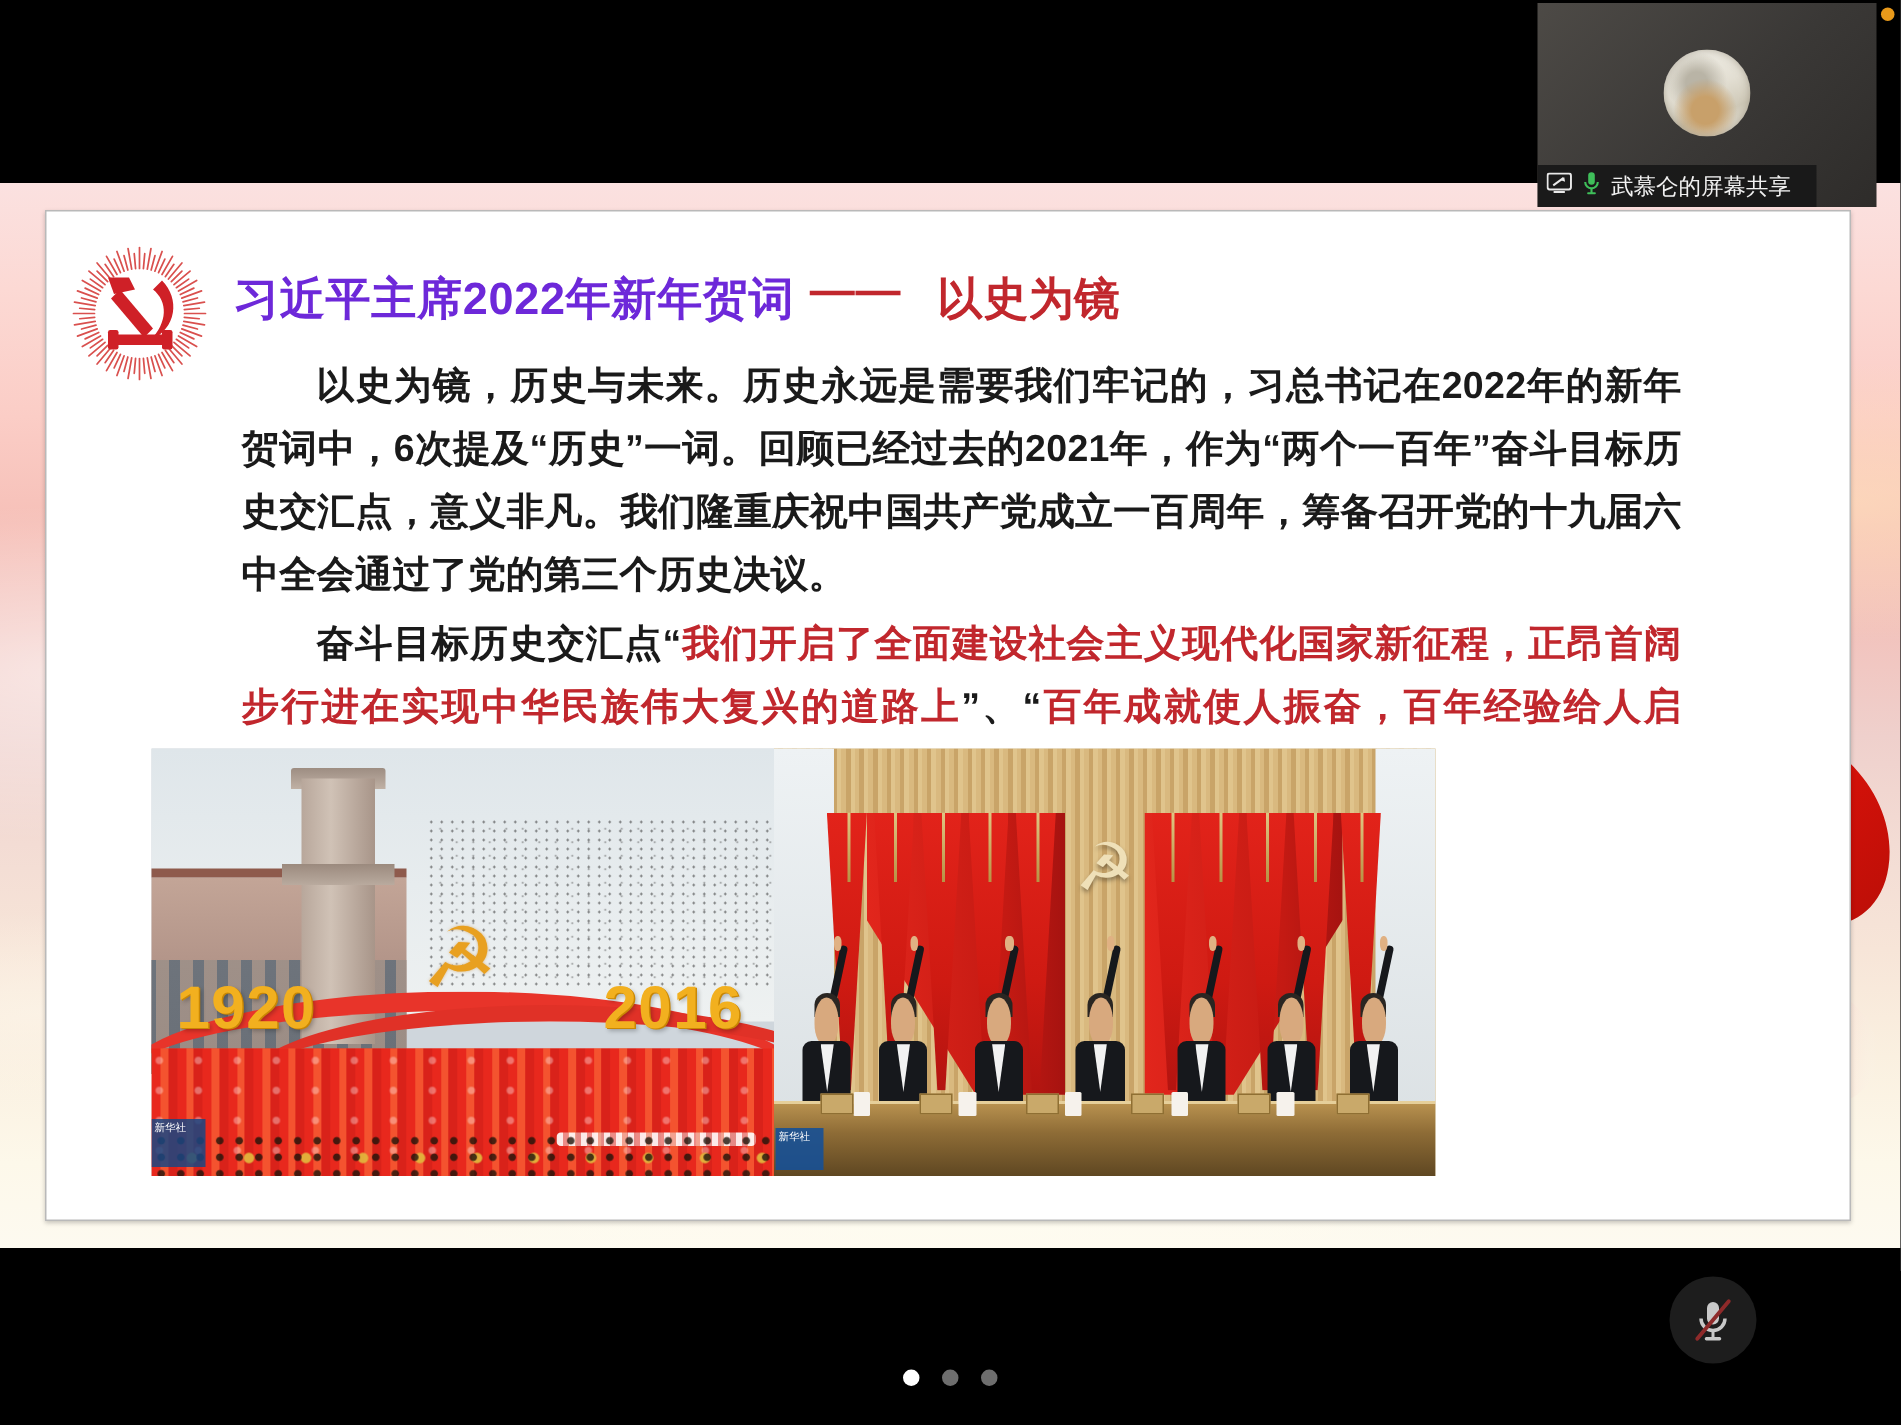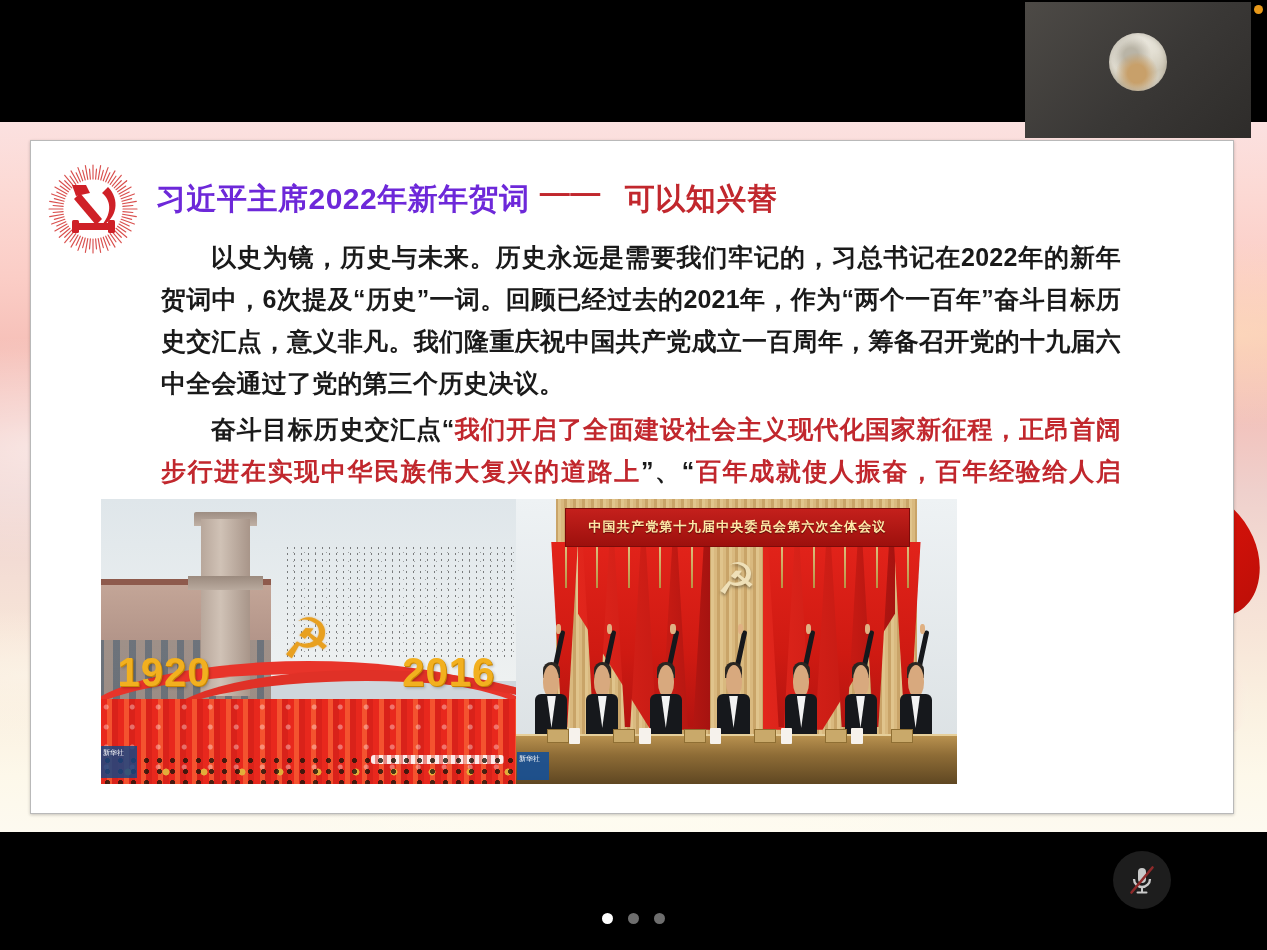--- a/index.html
+++ b/index.html
@@ -571,21 +571,21 @@
               <path d="M64 24 C76 36, 74 56, 56 64 C68 52, 68 38, 58 30 Z"></path>
 
               <path d="M32 60 L68 60 L68 67 L32 67 Z"></path>
               <rect x="28" y="57" width="7" height="13" rx="1.5"></rect>
               <rect x="64" y="57" width="7" height="13" rx="1.5"></rect>
             </g>
           </svg>
         </div>
 
         <div id="slide-title">
-          <span class="t-main">习近平主席2022年新年贺词</span><span class="t-dash">——</span><span class="t-sub">可以知兴替</span>
+          <span class="t-main">习近平主席2022年新年贺词</span><span class="t-dash">——</span><span class="t-sub">以史为镜</span>
         </div>
       </div>
 
       <div id="slide-body">
         <p>
           <span>以史为镜，历史与未来。历史永远是需要我们牢记的，习总书记在2022年的新年贺词中，6次提及“历史”一词。回顾已经过去的2021年，作为“两个一百年”奋斗目标历史交汇点，意义非凡。我们隆重庆祝中国共产党成立一百周年，筹备召开党的十九届六中全会通过了党的第三个历史决议。</span>
         </p>
         <p>
           <span>奋斗目标历史交汇点“</span><span class="hl">我们开启了全面建设社会主义现代化国家新征程，正昂首阔步行进在实现中华民族伟大复兴的道路上</span><span>”、“</span><span class="hl">百年成就使人振奋，百年经验给人启迪</span><span>”。</span>
         </p>
@@ -650,21 +650,20 @@
             <div class="pl-flag" style="left:84%">
                 <div class="pl-pole" style="left:50%"></div>
               </div>
             <div class="pl-flag" style="left:92.5%">
                 <div class="pl-pole" style="left:50%"></div>
               </div>
           </div>
 
           <div class="pl-emblem">☭</div>
 
-          <div class="pl-banner">中国共产党第十九届中央委员会第六次全体会议</div>
 
           <div class="pl-people">
             <div class="pl-person" style="left:2%">
                 <div class="pl-arm"></div>
                 <div class="pl-hand"></div>
                 <div class="pl-hair"></div>
                 <div class="pl-head"></div>
                 <div class="pl-body"></div>
                 <div class="pl-shirt"></div>
               </div>
@@ -735,20 +734,39 @@
 
       </div>
     </div>
   </div>
 
   <div id="topbar"></div>
   <div id="bottombar"></div>
 
   <div id="video-tile">
     <div id="video-avatar"></div>
+    <div id="video-label">
+      <span class="tile-icon">
+        <svg width="17" height="14" viewBox="0 0 17 14" xmlns="http://www.w3.org/2000/svg">
+          <rect x="0.7" y="0.7" width="15.6" height="10.6" rx="1.4" fill="none" stroke="#e8e8e8" stroke-width="1.3"></rect>
+          <path d="M4.5 8.6 L11.4 3.6" stroke="#e8e8e8" stroke-width="1.3" fill="none"></path>
+          <path d="M11.8 3.1 L12.4 6.1 L9.1 5.0 Z" fill="#e8e8e8"></path>
+          <rect x="4.6" y="12.4" width="7.8" height="1.2" rx="0.6" fill="#e8e8e8"></rect>
+        </svg>
+      </span>
+      <span class="tile-icon">
+        <svg width="12" height="16" viewBox="0 0 12 16" xmlns="http://www.w3.org/2000/svg">
+          <rect x="3.8" y="0.8" width="4.4" height="8.4" rx="2.2" fill="#3fbf5a"></rect>
+          <path d="M1.8 7.4 a4.2 4.2 0 0 0 8.4 0" fill="none" stroke="#3fbf5a" stroke-width="1.4"></path>
+          <rect x="5.3" y="11.6" width="1.4" height="3.1" fill="#3fbf5a"></rect>
+          <rect x="3.1" y="14.2" width="5.8" height="1.3" rx="0.6" fill="#3fbf5a"></rect>
+        </svg>
+      </span>
+      <span class="lbl-text">武慕仑的屏幕共享</span>
+    </div>
   </div>
 
   <div id="status-dot"></div>
 
   <div id="mic-button">
     <svg width="30" height="32" viewBox="0 0 30 32" xmlns="http://www.w3.org/2000/svg">
       <rect x="11" y="4" width="8" height="15" rx="4" fill="#c9c9c9"></rect>
       <path d="M7 15 a8 8 0 0 0 16 0" fill="none" stroke="#c9c9c9" stroke-width="2.3"></path>
       <rect x="14" y="23" width="2" height="5" fill="#c9c9c9"></rect>
       <rect x="9.5" y="27.4" width="11" height="2.2" rx="1.1" fill="#c9c9c9"></rect>

